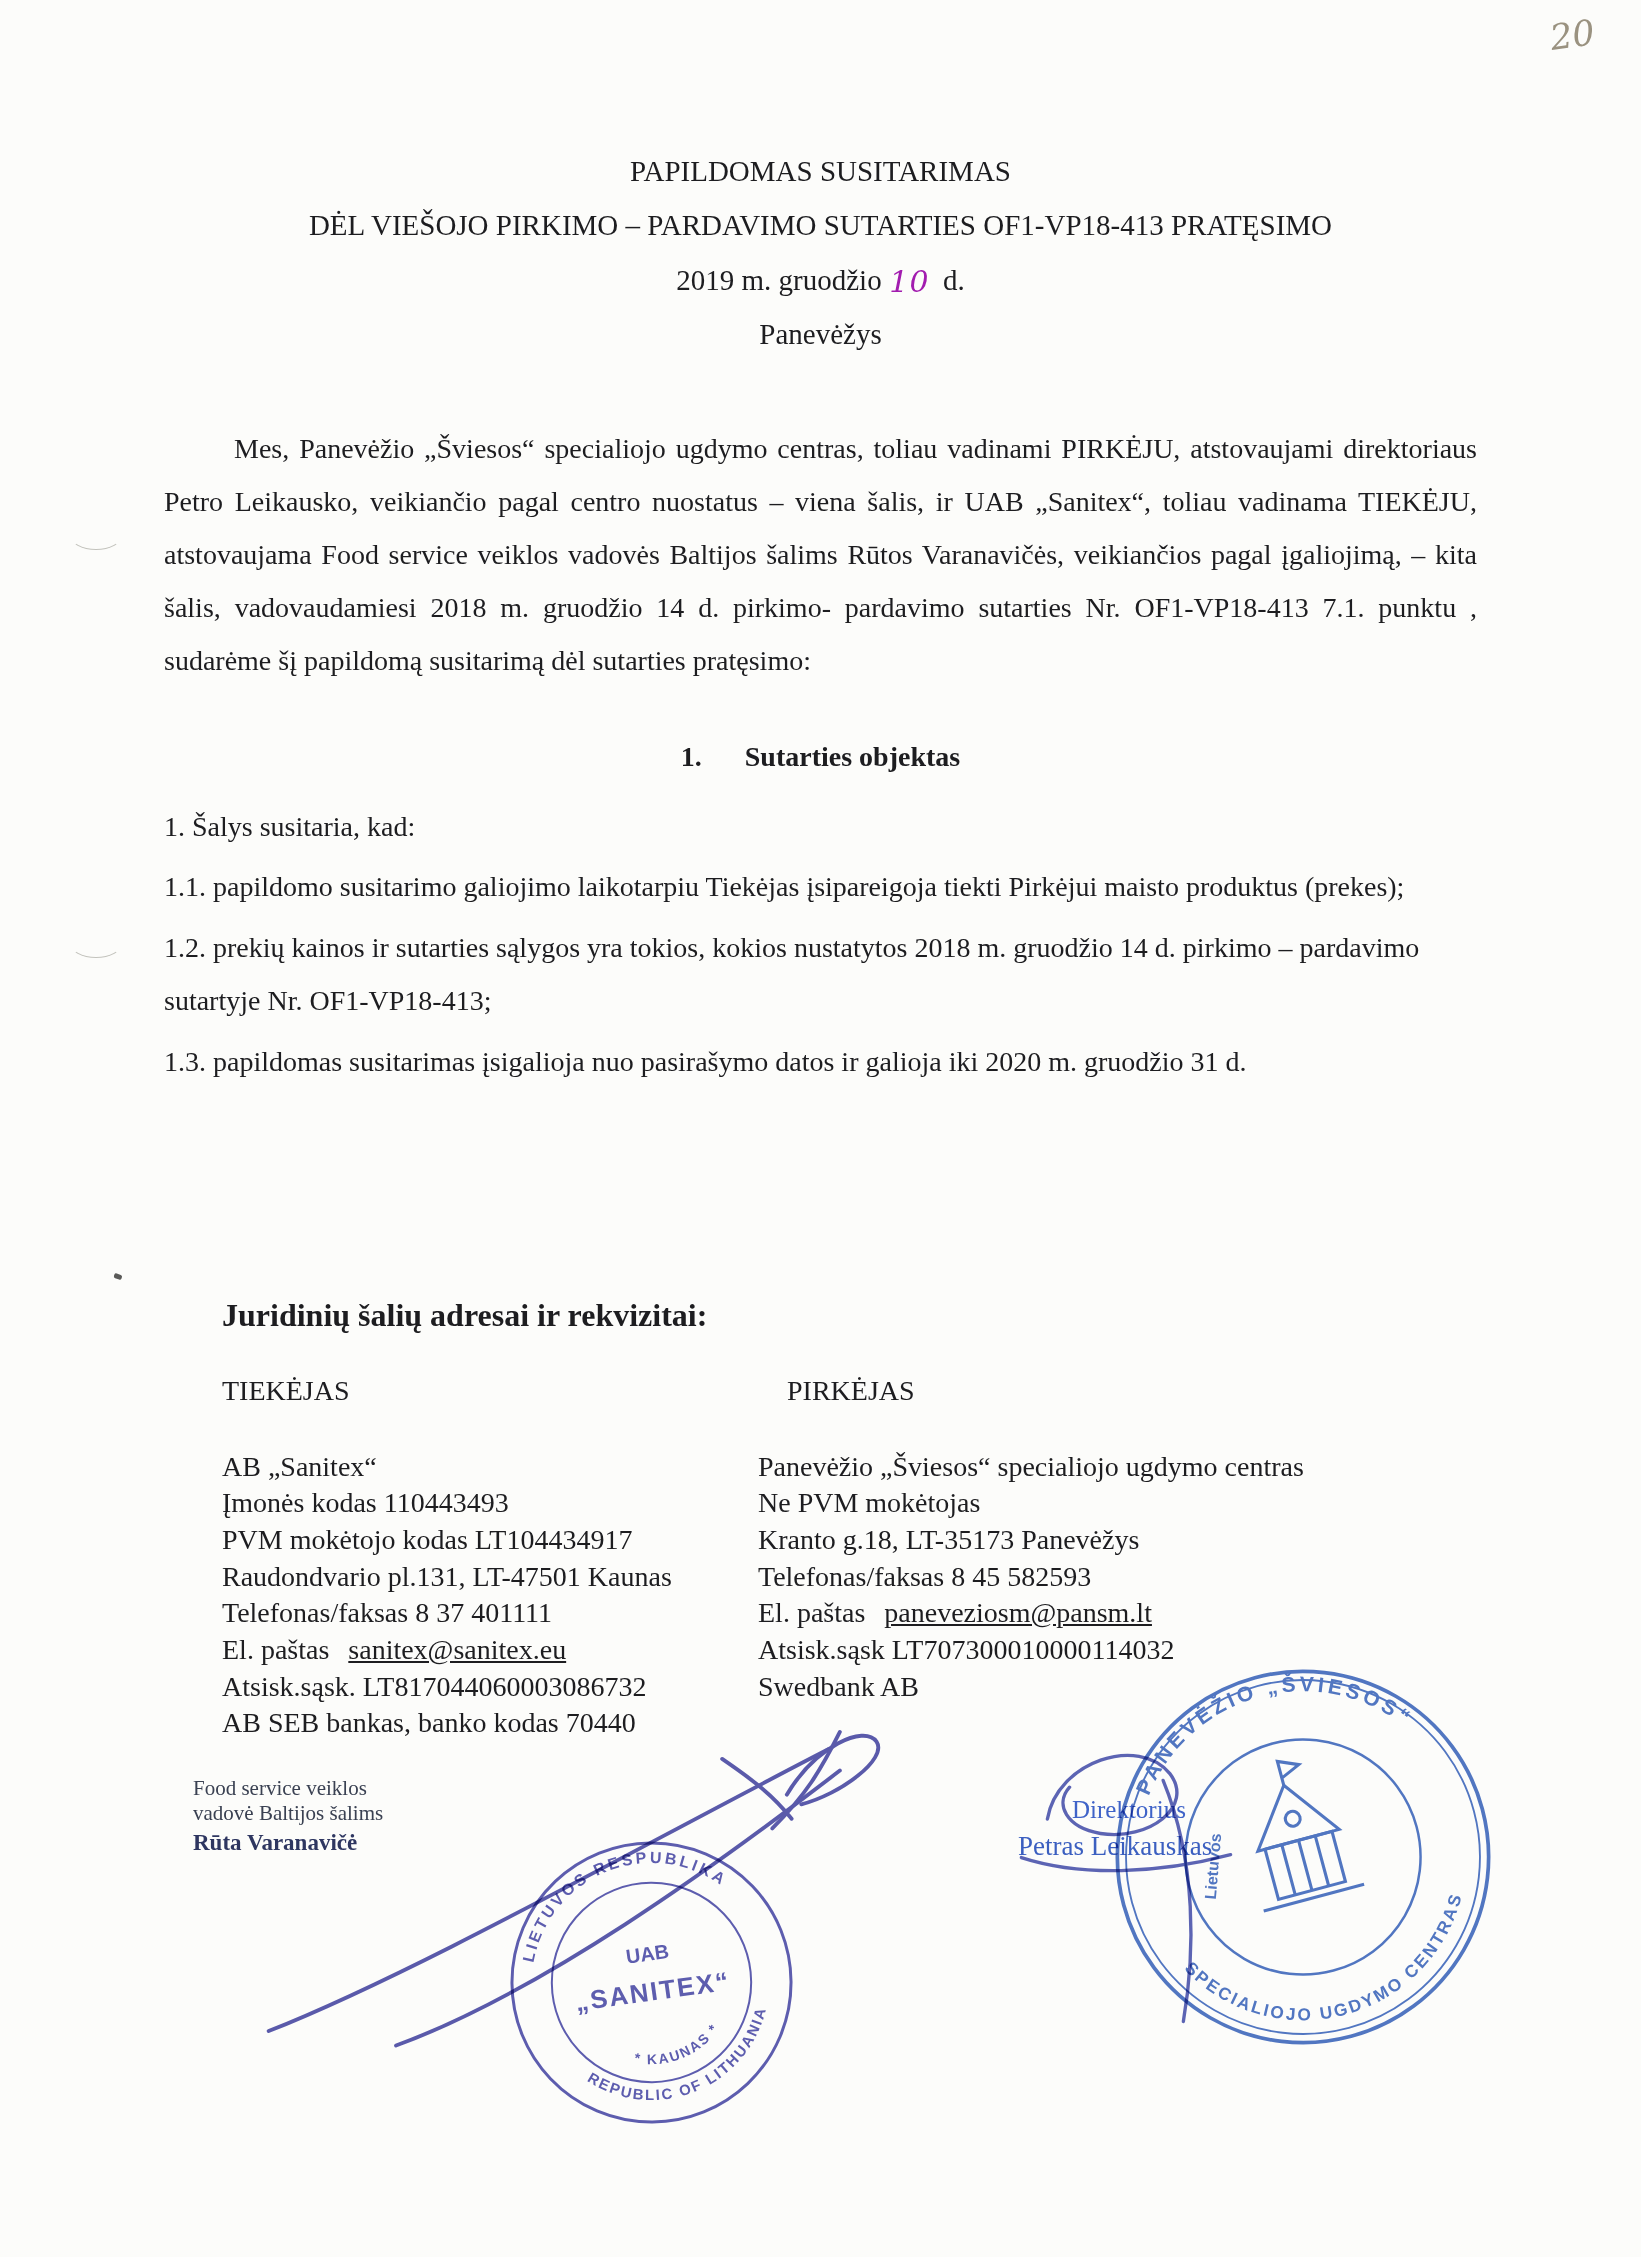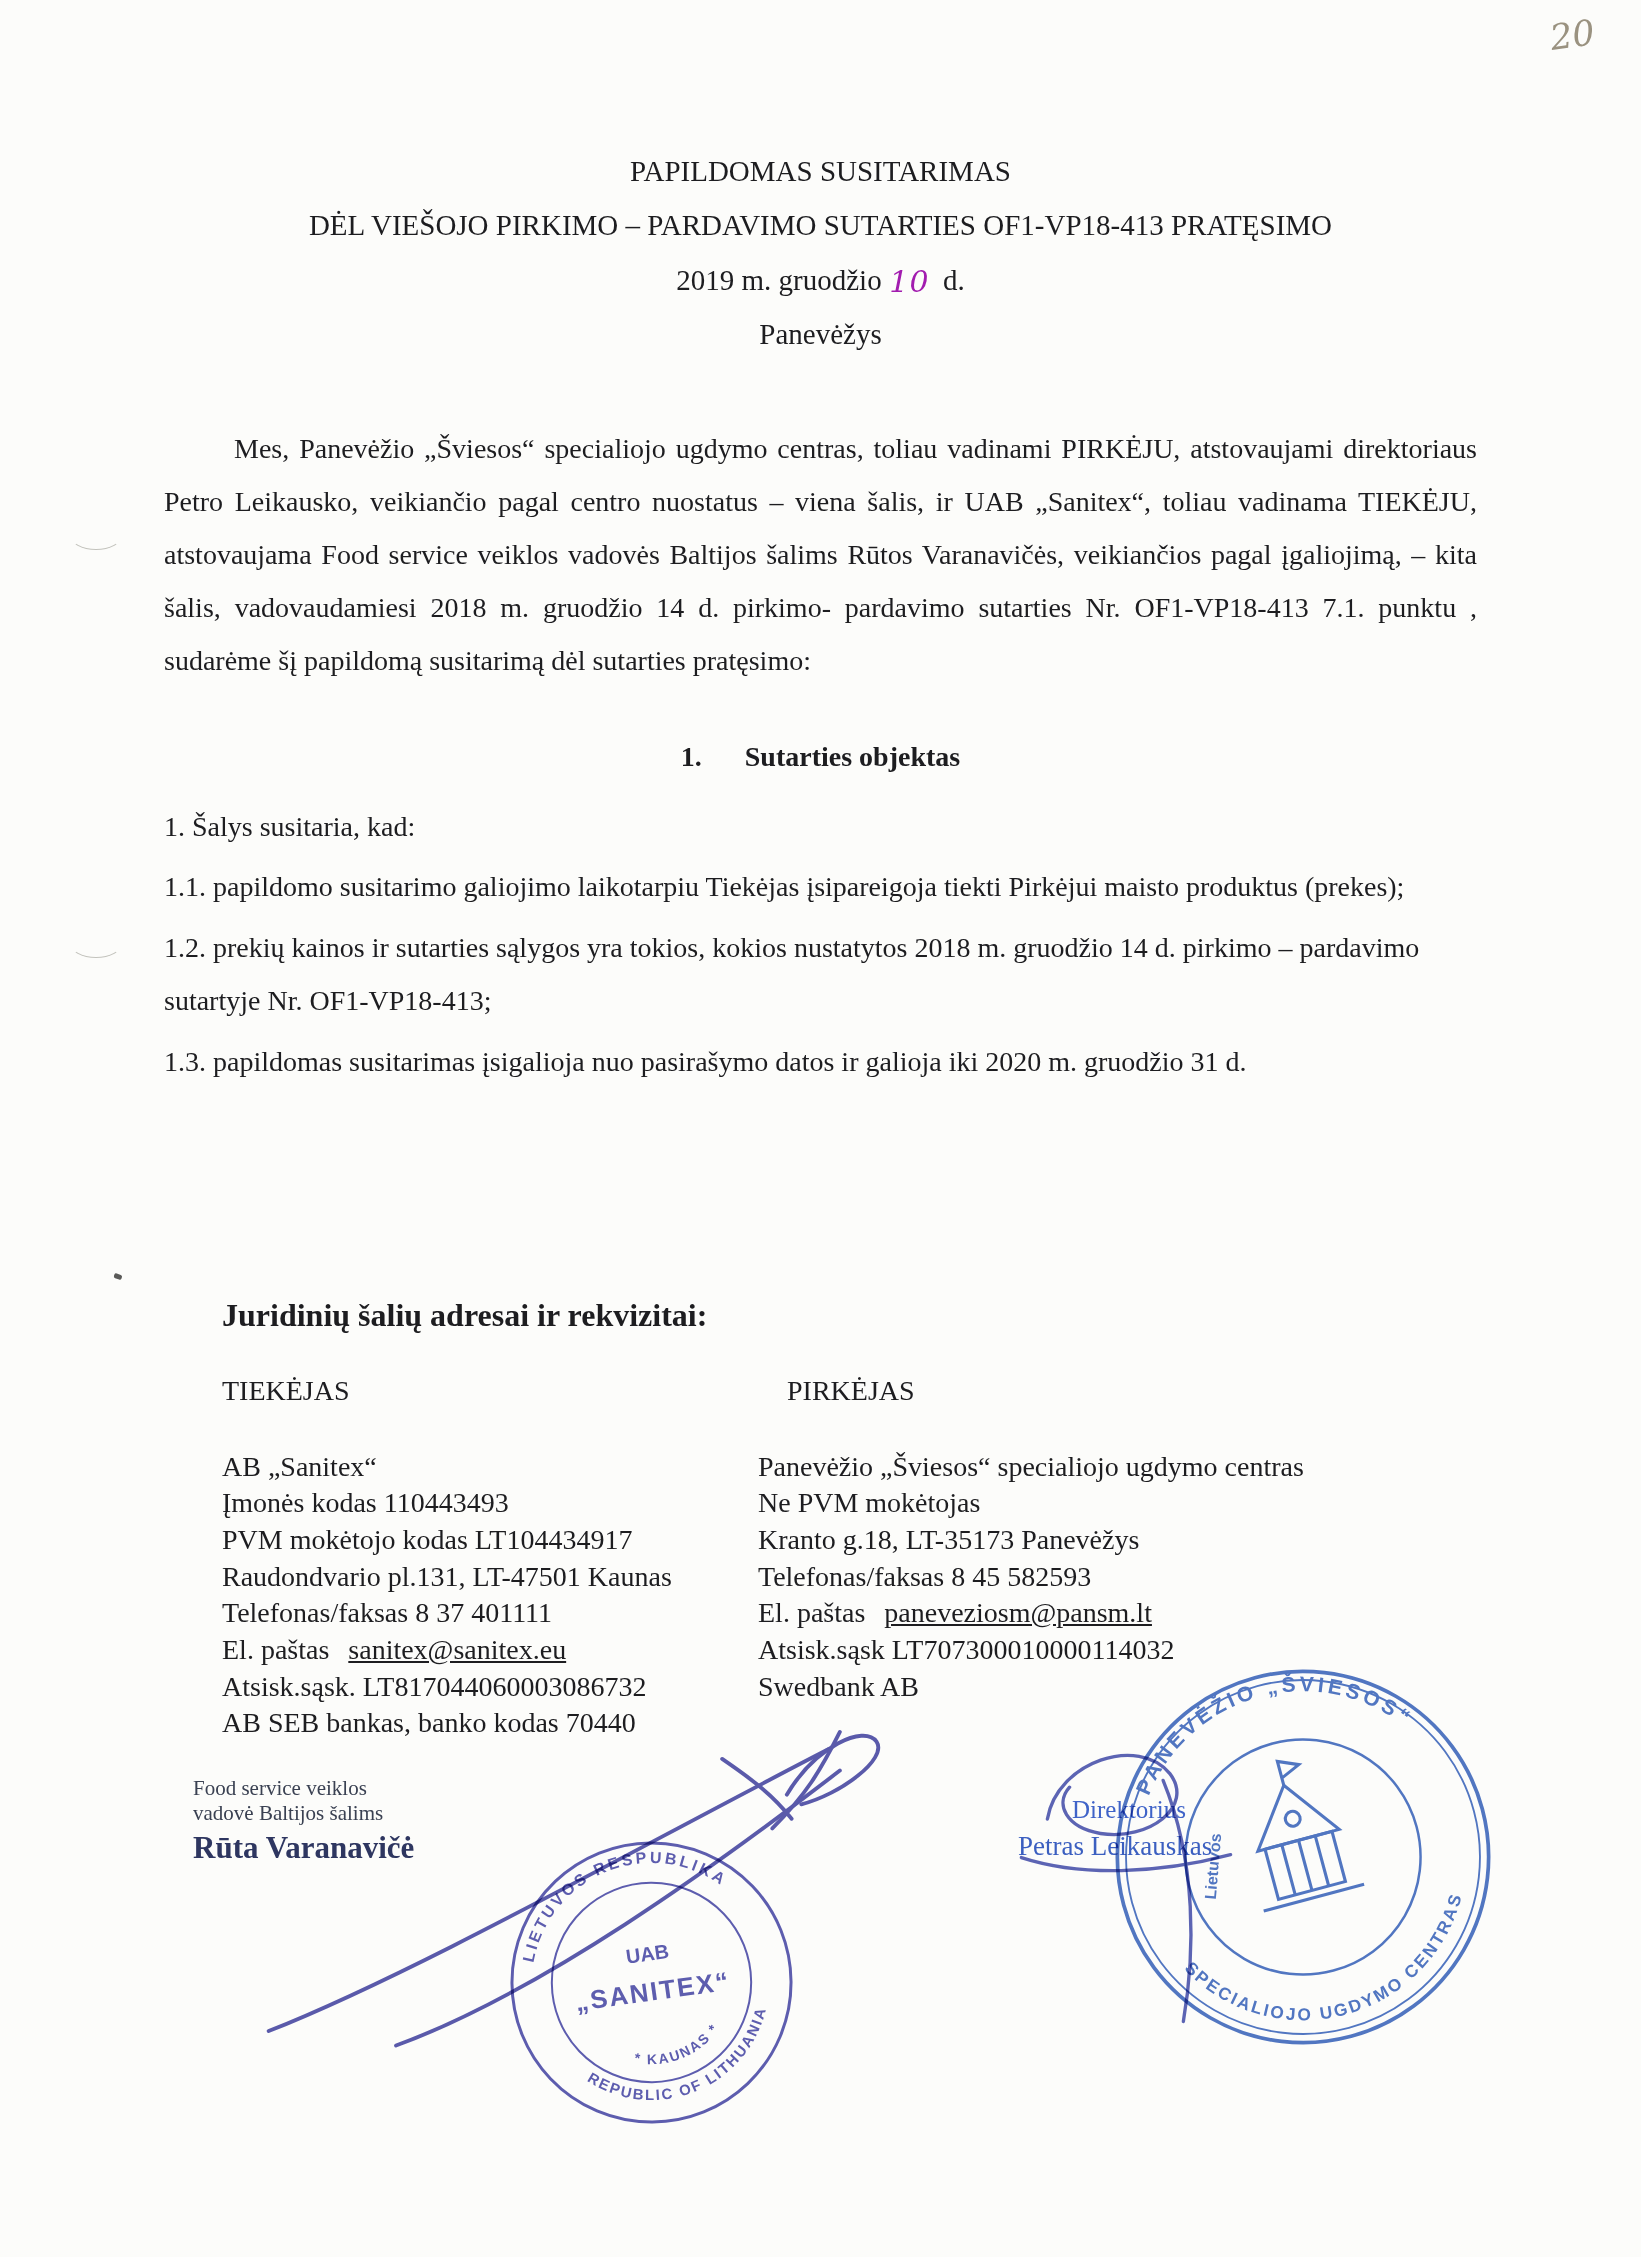--- a/index.html
+++ b/index.html
@@ -66,21 +66,21 @@
   .req-col.left { padding-left:58px; }
   .req-role { font-size:28px; }
   .req-role.right-role { padding-left:29px; }
   .req-lines { margin-top:42px; line-height:1.31; }
   .req-line { white-space:nowrap; }
   .email-link { text-decoration:underline;margin-left:12px; }
 
   
   .sig-area { position:relative; height:434px; margin-top:33px; }
   .rep-block { position:absolute; left:29px; top:1px; font-size:21px; line-height:1.2; color:#3a4152; }
-  .rep-name { font-weight:bold; font-size:31px; color:#2e3660; margin-top:2.9px; }
+  .rep-name { font-weight:bold; font-size:23px; color:#2e3660; margin-top:2.9px; }
   .buyer-title { position:absolute; left:908px; top:21px; font-size:25px; color:#3f63c8; }
   .buyer-name { position:absolute; left:854px; top:56px; font-size:27px; color:#3b5fc0; }
 
   .sig-svg { position:absolute; mix-blend-mode:multiply; }
   .sig-left { left:87px; top:-72px; }
   .sig-right { left:840px; top:-48px; }
 
   .stamp { position:absolute; mix-blend-mode:multiply; opacity:0.88; }
   .stamp-sanitex { left:338px; top:58px; color:#4747a8; }
   .stamp-school { left:941px; top:-116px; color:#3a64bd; }

